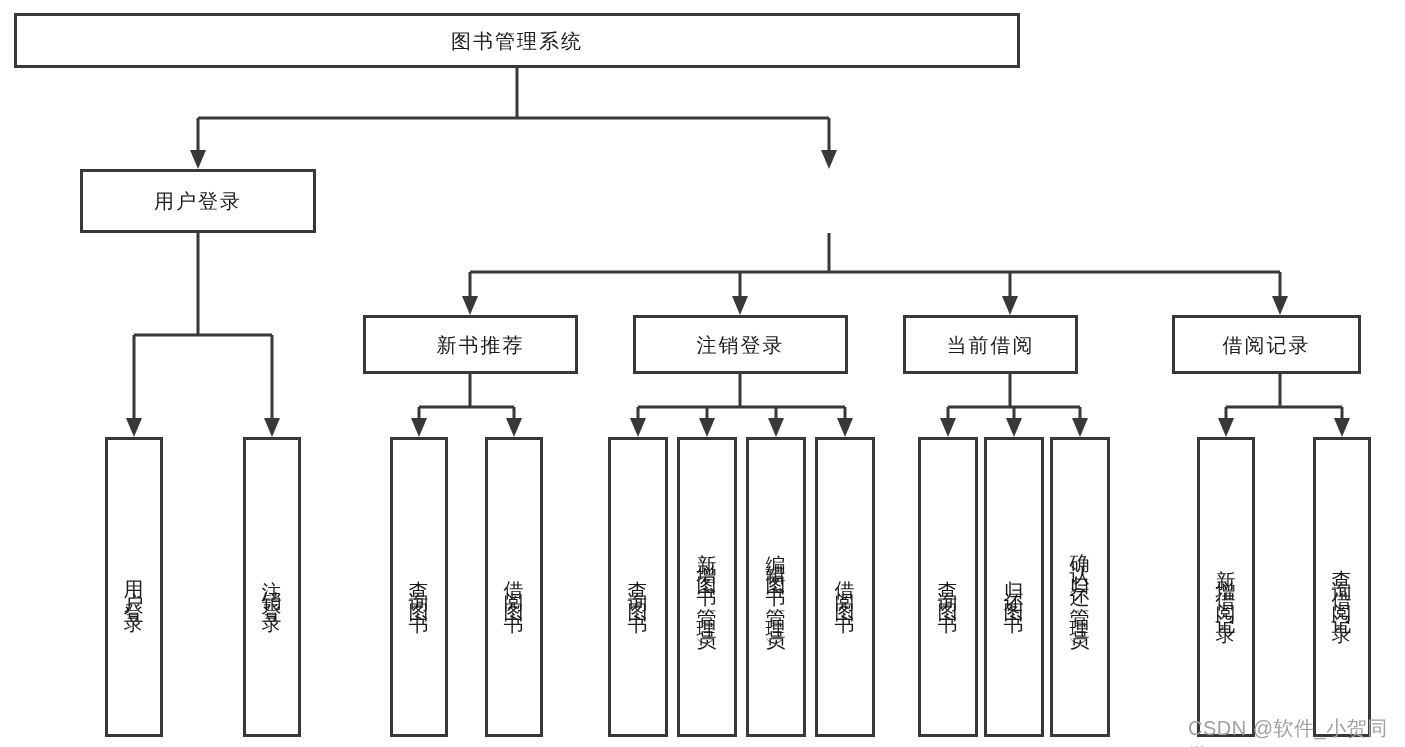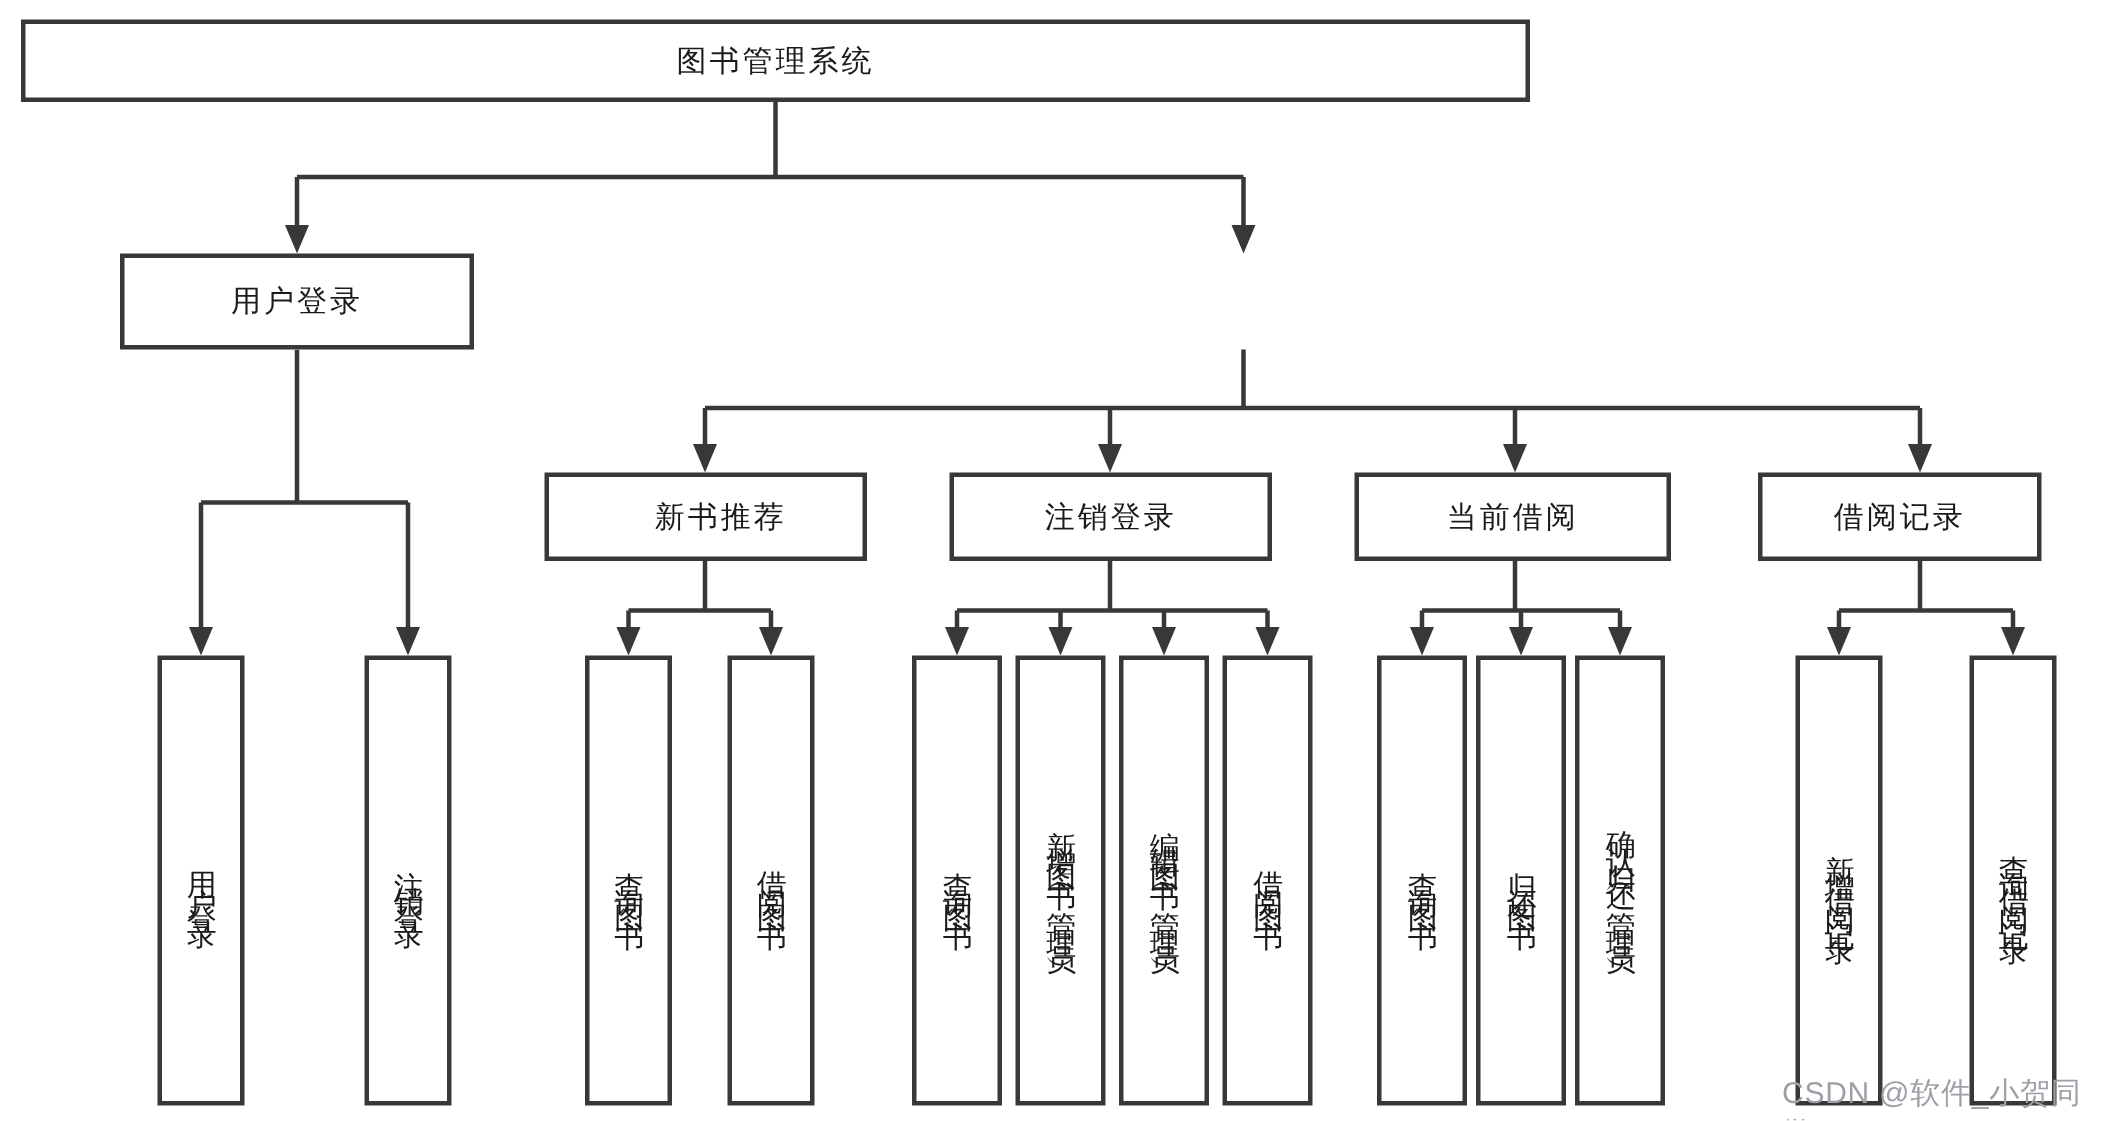--- a/index.html
+++ b/index.html
@@ -66,21 +66,21 @@
     <polygon class="head" points="1218,418 1234,418 1226,437"></polygon>
     <polygon class="head" points="1334,418 1350,418 1342,437"></polygon>
   </svg>
 
   <div class="box h" style="left:14px;top:13px;width:1006px;height:55px;">图书管理系统</div>
 
   <div class="box h" style="left:80px;top:169px;width:236px;height:64px;">用户登录</div>
 
   <div class="box h" style="left:363px;top:315px;width:215px;height:59px;padding-left:20px;">新书推荐</div>
   <div class="box h" style="left:633px;top:315px;width:215px;height:59px;">注销登录</div>
-  <div class="box h" style="left:903px;top:315px;width:211px;height:59px;">当前借阅</div>
+  <div class="box h" style="left:903px;top:315px;width:175px;height:59px;">当前借阅</div>
   <div class="box h" style="left:1172px;top:315px;width:189px;height:59px;">借阅记录</div>
 
   <div class="box v" style="left:105px;top:437px;width:58px;height:300px;">用户登录</div>
   <div class="box v" style="left:243px;top:437px;width:58px;height:300px;">注销登录</div>
 
   <div class="box v" style="left:390px;top:437px;width:58px;height:300px;">查询图书</div>
   <div class="box v" style="left:485px;top:437px;width:58px;height:300px;">借阅图书</div>
 
   <div class="box v" style="left:608px;top:437px;width:60px;height:300px;">查询图书</div>
   <div class="box v" style="left:677px;top:437px;width:60px;height:300px;">新增图书（管理员）</div>

